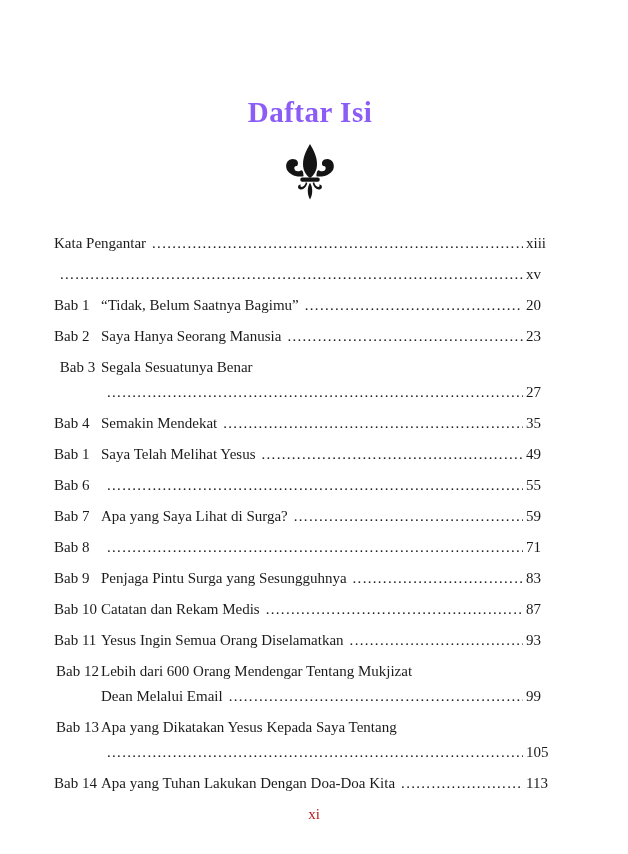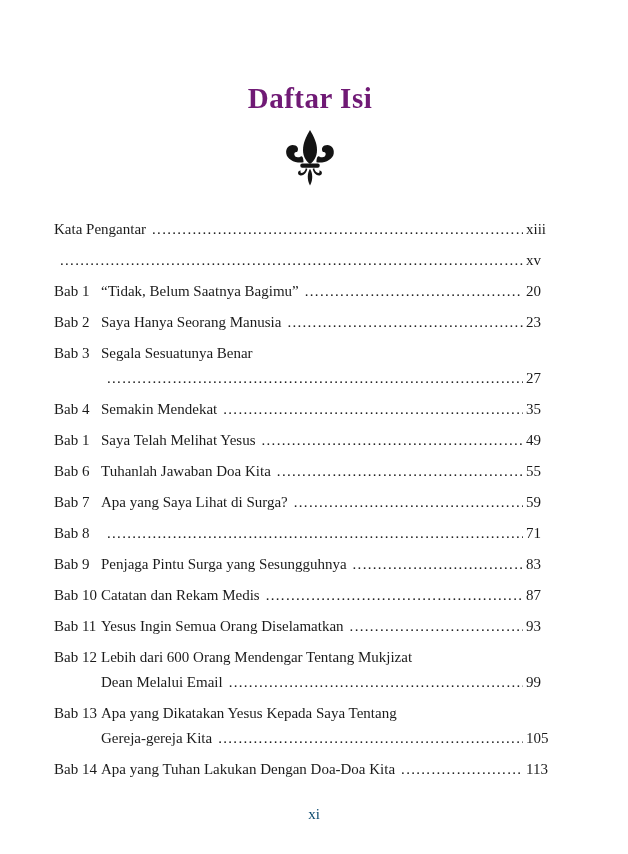--- a/index.html
+++ b/index.html
@@ -10,59 +10,59 @@
     color: #1b1b1b;
     position: relative;
     overflow: hidden;
   }
   .page {
     position: absolute; inset: 0;
     padding: 82px 62px 0 54px;
     box-sizing: border-box;
   }
   .doc-title {
-    margin: 2px;
+    margin: 16px;
     font-size: 29px;
     line-height: 1;
     font-weight: bold;
     text-align: center;
     letter-spacing: 0.5px;
-    color: #701a75;
+    color: #8b5cf6;
   }
   .ornament {
     display: block;
     margin: 17px auto 0 auto;
   }
   .toc { margin-top: 31px; }
   .toc-row {
     display: flex;
     align-items: baseline;
     font-size: 15px;
     line-height: 25px;
     margin-bottom: 6px;
     white-space: nowrap;
   }
-  .toc-row.tight { margin-bottom: 0; }
+  .toc-row.tight { margin-bottom: 0; text-align: center; }
   .toc-label { width: 47px; flex: 0 0 47px; }
   .toc-label.empty { width: 0; flex: 0 0 0; }
   .toc-title { flex: 0 0 auto; }
   .toc-dots {
     flex: 1 1 auto;
     overflow: hidden;
     margin: 0 3px 0 6px;
     letter-spacing: 1.3px;
     min-width: 0;
   }
   .toc-page { width: 40px; flex: 0 0 40px; text-align: left; }
   .page-footer {
     position: absolute;
     left: 0; right: 0; top: 806px;
     text-align: center;
     font-size: 15px;
-    color: #0c4a6e;
+    color: #b91c1c;
   }
 </style>
 </head>
 <body>
 
 <div class="page">
 
   <h1 class="doc-title">Daftar Isi</h1>
 
   <svg class="ornament" viewBox="0 0 100 104" width="54" height="56" aria-hidden="true">
@@ -123,21 +123,20 @@
         <span class="toc-page">35</span>
       </div>
       <div class="toc-row">
         <span class="toc-label">Bab 1</span>
         <span class="toc-title">Saya Telah Melihat Yesus</span>
         <span class="toc-dots">........................................................................................................................................................................................................</span>
         <span class="toc-page">49</span>
       </div>
       <div class="toc-row">
         <span class="toc-label">Bab 6</span>
-        <span class="toc-title">Tuhanlah Jawaban Doa Kita</span>
         <span class="toc-dots">........................................................................................................................................................................................................</span>
         <span class="toc-page">55</span>
       </div>
       <div class="toc-row">
         <span class="toc-label">Bab 7</span>
         <span class="toc-title">Apa yang Saya Lihat di Surga?</span>
         <span class="toc-dots">........................................................................................................................................................................................................</span>
         <span class="toc-page">59</span>
       </div>
       <div class="toc-row">
@@ -172,21 +171,20 @@
         <span class="toc-title">Dean Melalui Email</span>
         <span class="toc-dots">........................................................................................................................................................................................................</span>
         <span class="toc-page">99</span>
       </div>
       <div class="toc-row tight">
         <span class="toc-label">Bab 13</span>
         <span class="toc-title">Apa yang Dikatakan Yesus Kepada Saya Tentang</span>
       </div>
       <div class="toc-row">
         <span class="toc-label"></span>
-        <span class="toc-title">Gereja-gereja Kita</span>
         <span class="toc-dots">........................................................................................................................................................................................................</span>
         <span class="toc-page">105</span>
       </div>
       <div class="toc-row">
         <span class="toc-label">Bab 14</span>
         <span class="toc-title">Apa yang Tuhan Lakukan Dengan Doa-Doa Kita</span>
         <span class="toc-dots">........................................................................................................................................................................................................</span>
         <span class="toc-page">113</span>
       </div>
     </div>

